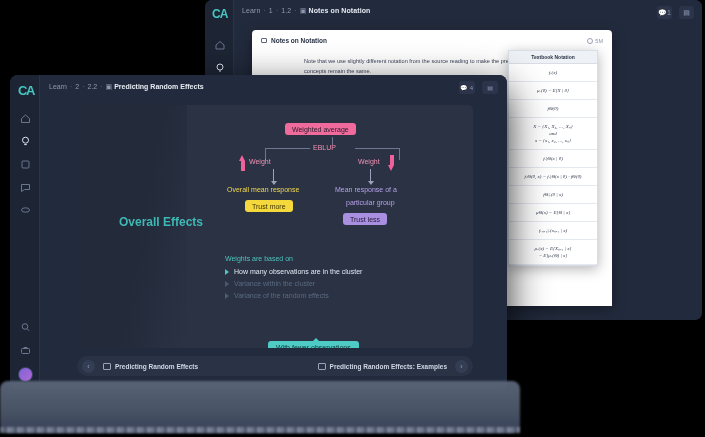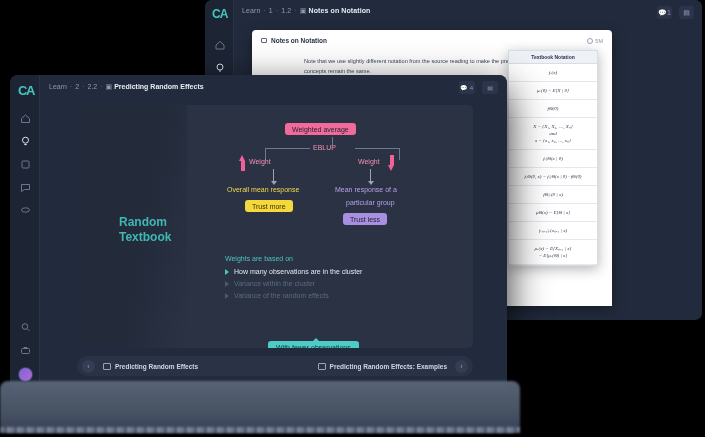--- a/index.html
+++ b/index.html
@@ -337,21 +337,21 @@
         <span>Learn</span><span class="sep">·</span><span>2</span><span class="sep">·</span><span>2.2</span><span class="sep">·</span><span>▣</span> <b>Predicting Random Effects</b>
       </div>
       <div class="wf-hicons">
         <div class="wf-hic">💬<span>4</span></div>
         <div class="wf-hic">▤</div>
       </div>
     </div>
 
     <div class="slide">
       <div class="slide-shade"></div>
-      <div class="slide-title">Random Textbook</div>
+      <div class="slide-title">Overall Effects</div>
 
       <div class="diagram">
 
         <div class="pill pill-pink" style="left:60px; top:0px;">Weighted average</div>
 
         <div class="line" style="left:107px; top:14px; width:1px; height:8px;"></div>
 
         <div class="lbl lbl-pink" style="left:88px; top:21px;">EBLUP</div>
 
         <div class="line" style="left:40px; top:25px; width:45px; height:1px;"></div>

